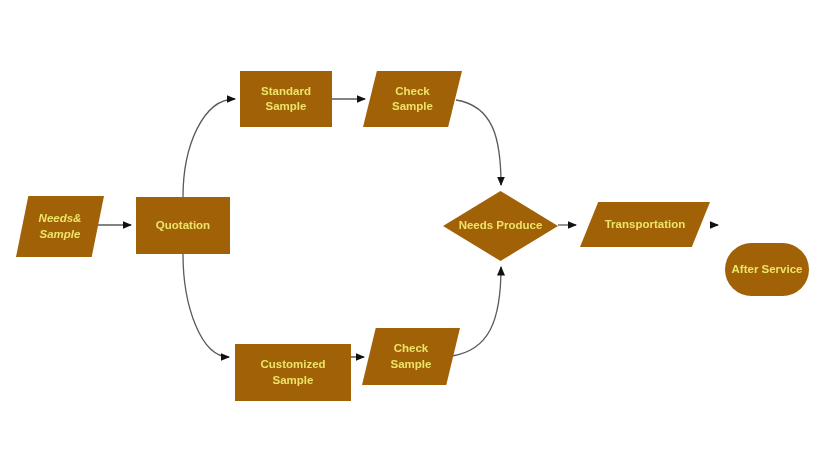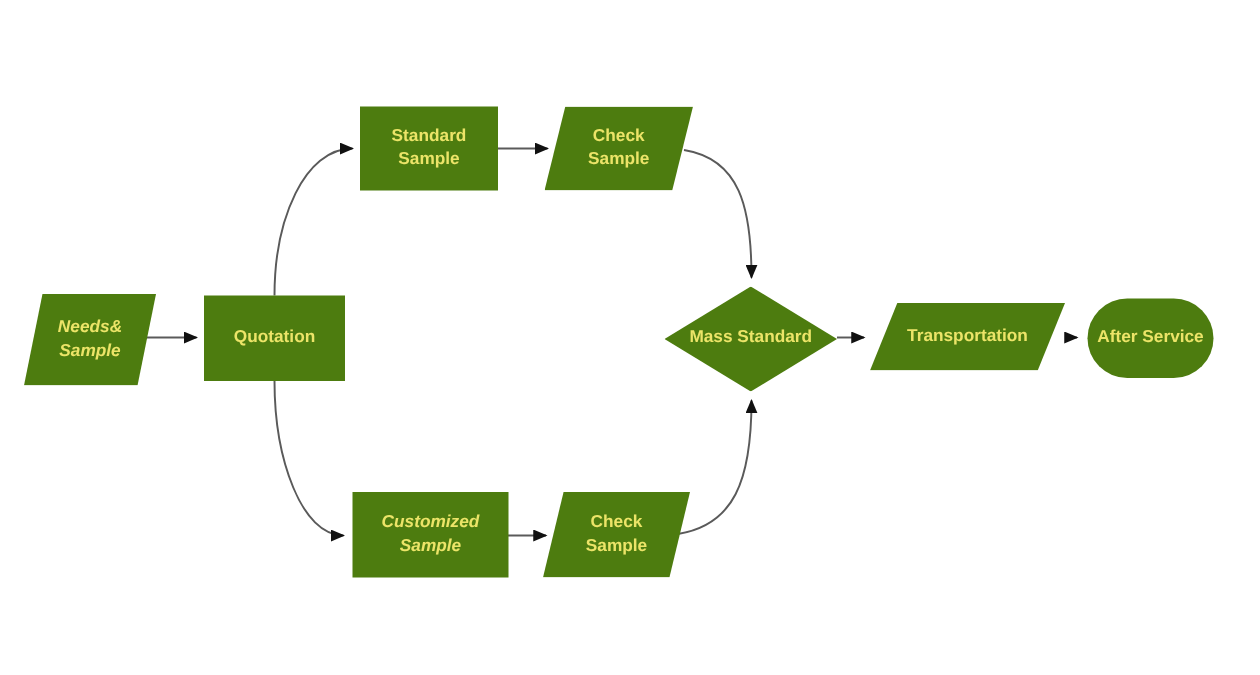--- a/index.html
+++ b/index.html
@@ -18,40 +18,41 @@
   .arrows {
     position: absolute;
     left: 0;
     top: 0;
     width: 840px;
     height: 450px;
     pointer-events: none;
   }
   .node {
     position: absolute;
-    background: #4d7c0f;
+    background: #a16207;
     color: #ece468;
     font-weight: bold;
     font-size: 11.5px;
     line-height: 1.32;
     display: flex;
     align-items: center;
     justify-content: center;
     text-align: center;
     white-space: pre-line;
     box-sizing: border-box;
   }
   .parallelogram {
     clip-path: polygon(14% 0%, 100% 0%, 86% 100%, 0% 100%);
   }
   .diamond {
     clip-path: polygon(50% 0%, 100% 50%, 50% 100%, 0% 50%);
   }
   .stadium {
     border-radius: 27px;
+    margin-top: 44px;
   }
   .node .label {
     pointer-events: none;
   }
 </style>
 </head>
 <body>
 
 <div class="stage">
 
@@ -86,32 +87,32 @@
   <div class="node" style="left:240px; top:71px; width:92px; height:56px;">
     <span class="label">Standard
 Sample</span>
   </div>
 
   <div class="node parallelogram" style="left:363px; top:71px; width:99px; height:56px;">
     <span class="label">Check
 Sample</span>
   </div>
 
-  <div class="node" style="left:235px; top:328px; width:104px; height:57px;font-style:italic;">
+  <div class="node" style="left:235px; top:344px; width:116px; height:57px;">
     <span class="label">Customized
 Sample</span>
   </div>
 
   <div class="node parallelogram" style="left:362px; top:328px; width:98px; height:57px;">
     <span class="label">Check
 Sample</span>
   </div>
 
   <div class="node diamond" style="left:443px; top:191px; width:115px; height:70px;">
-    <span class="label">Mass Standard</span>
+    <span class="label">Needs Produce</span>
   </div>
 
   <div class="node parallelogram" style="left:580px; top:202px; width:130px; height:45px;text-align:right;">
     <span class="label">Transportation</span>
   </div>
 
   <div class="node stadium" style="left:725px; top:199px; width:84px; height:53px;">
     <span class="label">After Service</span>
   </div>
 

